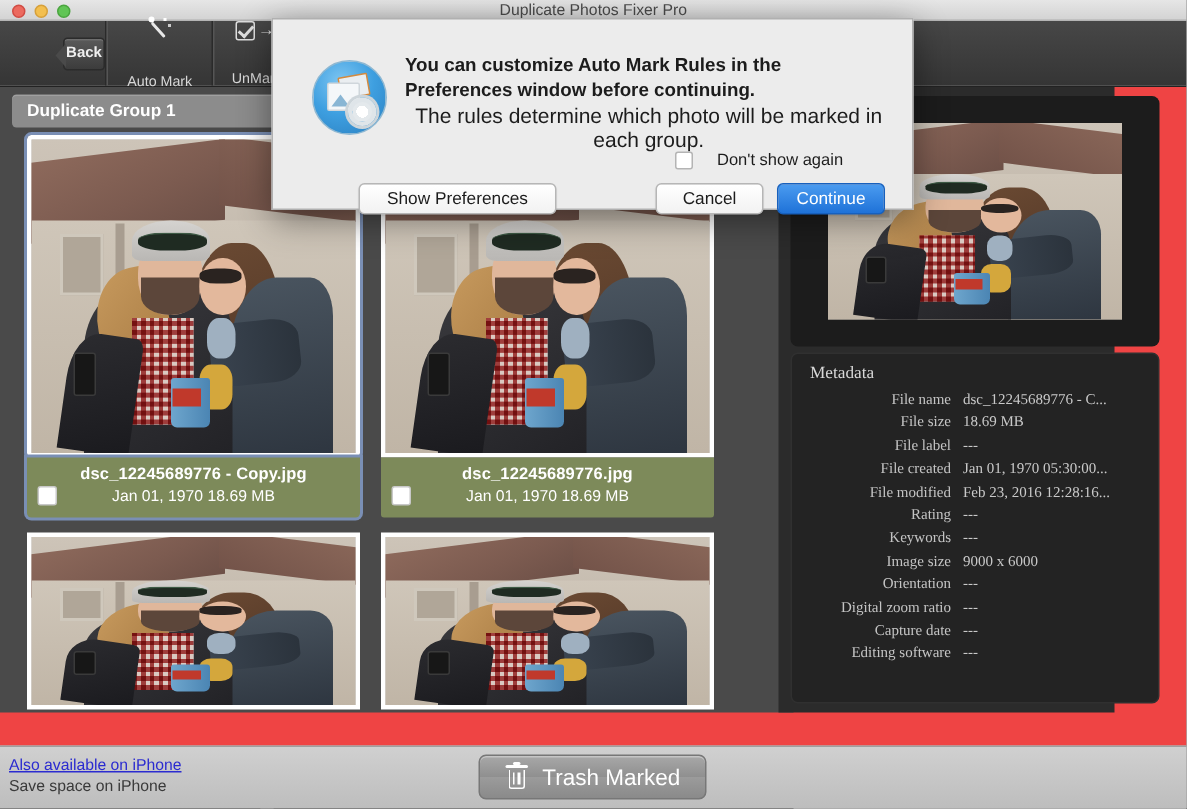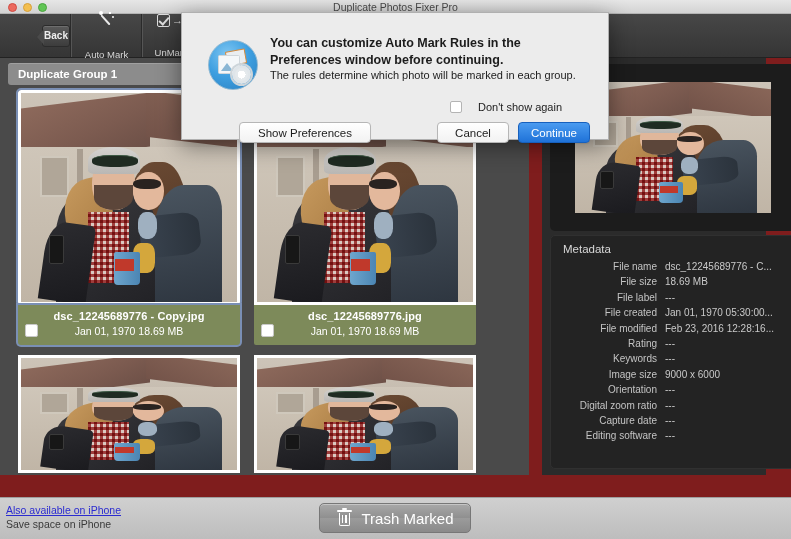--- a/index.html
+++ b/index.html
@@ -110,21 +110,21 @@
     position: absolute; left: 17px; top: 0px; width: 14px; height: 14px;
     border-radius: 50%;
     background: radial-gradient(circle at 35% 30%, #ffffff, #dcdcdc);
     border: 1px solid #9a9a9a;
     box-shadow: 0 1px 2px rgba(0,0,0,0.5);
   }
 
   
   .content {
     position: absolute; left: 0; top: 58px; width: 791px; height: 439px;
-    background: #7f1d1d;
+    background: #ef4444;
   }
   .grid-pane {
     position: absolute; left: 0; top: 0; width: 529px; height: 417px;
     background: #4a4a4a; overflow: hidden;
   }
   .group-header {
     position: absolute; left: 8px; top: 5px; width: 513px; height: 22px;
     background: #8c8c8c;
     border-radius: 3px;
     display: flex; align-items: center;
@@ -282,22 +282,23 @@
     content:""; position:absolute; left:1px; top:22%; width:75%; height:34%;
     background:#c0392b;
   }
   .ph-mitt {
     position:absolute; left:52%; top:72%; width:10%; height:14%;
     background:#d4a73c; border-radius:35%;
   }
 
   
   .right-pane {
-    position: absolute; left: 542px; top: 0; width: 224px; height: 417px;
+    position: absolute; left: 519px; top: 0; width: 224px; height: 417px;
     background: #2b2b2b;
+    font-family: Liberation Serif, serif;
   }
   .preview-box {
     position: absolute; left: 8px; top: 6px; width: 246px; height: 167px;
     background: #1c1c1c; border-radius: 5px;
     display: flex; align-items: center; justify-content: center;
   }
   .preview-photo {
     width: 196px; height: 131px; position: relative; overflow: hidden;
     background: #b9b3ad;
   }
@@ -412,21 +413,21 @@
     background: radial-gradient(circle at 50% 50%, #ffffff 0 4px, #e4e9ec 4px 100%);
     border: 3px solid #dfe5e9;
     box-shadow: 0 0 0 2px #cdd5da;
   }
   .dlg-head {
     position: absolute; left: 88px; top: 22px; width: 325px;
     font-size: 12.5px; font-weight: bold; color: #1c1c1c; line-height: 17px;
   }
   .dlg-sub {
     position: absolute; left: 88px; top: 56px; width: 325px;
-    font-size: 11px; color: #1c1c1c;
+    font-size: 14px; color: #1c1c1c; text-align: center;
   }
   .dlg-check {
     position: absolute; left: 268px; top: 88px;
     display: flex; align-items: center; gap: 16px;
     font-size: 11px; color: #1c1c1c;
   }
   .cbox {
     width: 12px; height: 12px; background: #fff;
     border: 1px solid #b4b4b4; border-radius: 2px;
   }

